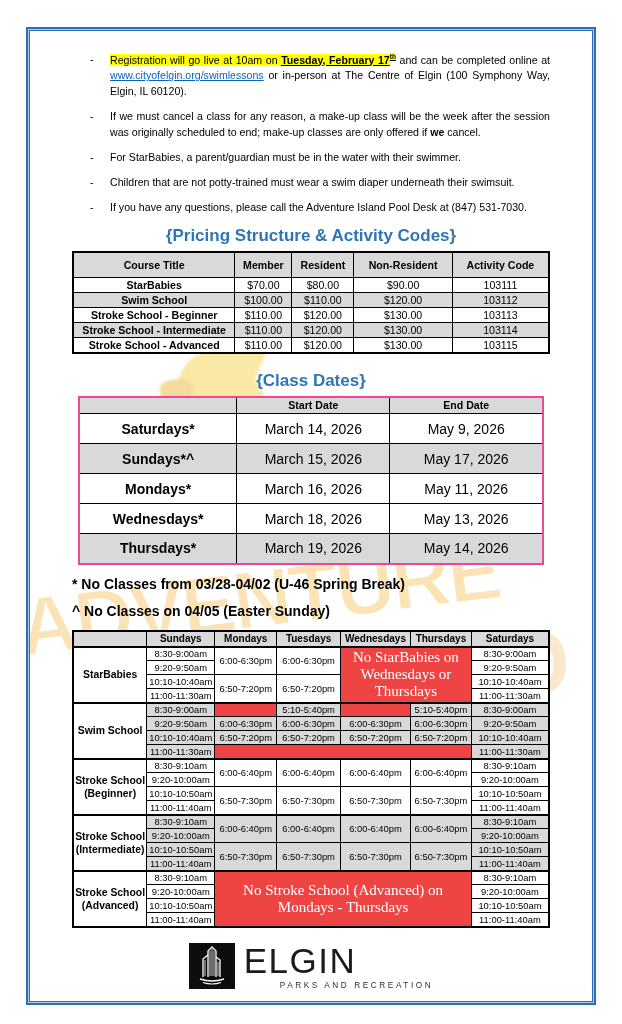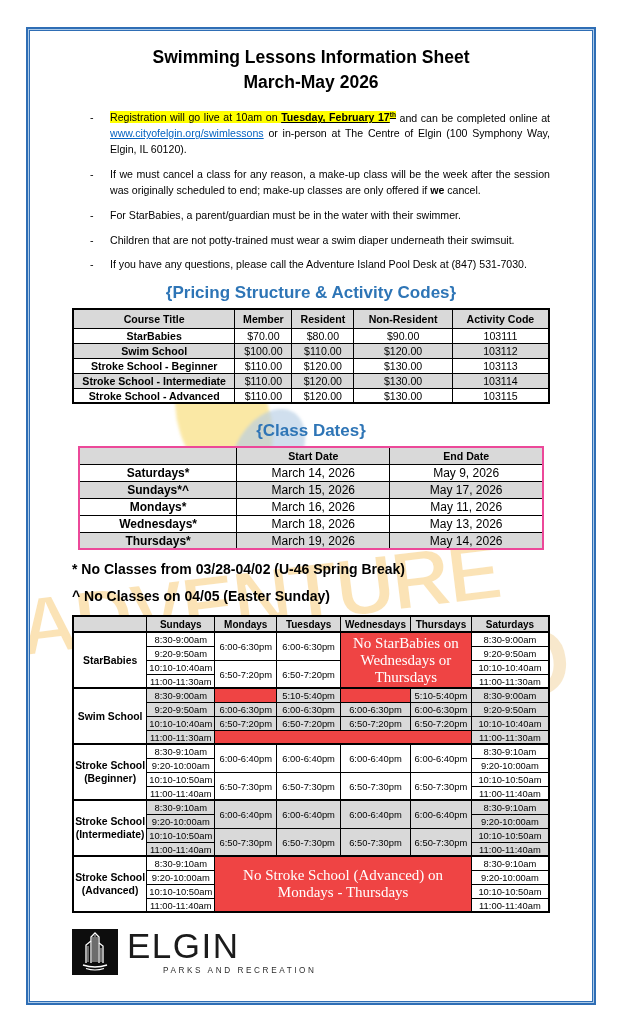--- a/index.html
+++ b/index.html
@@ -46,40 +46,40 @@
   a.link{color:#0563c1;text-decoration:underline;cursor:pointer;}
   
   .sec-heading{margin:10px 0 5px 0;text-align:center;font-size:17px;font-weight:bold;color:#2e75b6;}
   .sec-heading.second{margin-top:17px;}
   
   table{border-collapse:collapse;background:#fff;}
   td,th{border:1px solid #000;text-align:center;padding:0 2px;box-sizing:border-box;}
   .shade{background:#d9d9d9;}
   
   .pricing{width:100%;border:2px solid #000;}
-  .pricing th{font-size:10.6px;height:19px;}
+  .pricing th{font-size:10.6px;height:26px;}
   .pricing td{font-size:10.6px;height:15px;}
   .pricing td.rowlabel{font-weight:bold;}
   
   .dates{width:97.5%;margin:0 auto;border:2px solid #ec4899;}
   .dates th{font-size:10.6px;height:17px;}
-  .dates td{font-size:12px;height:17px;}
+  .dates td{font-size:14px;height:30px;}
   .dates td.rowlabel{font-weight:bold;}
   
   .footnotes{margin-top:11px;}
   .footnote{font-size:14px;font-weight:bold;margin:0 0 11px 0;}
   
   .schedule{width:100%;margin-top:2px;border:2px solid #000;table-layout:fixed;}
   .schedule th{font-size:10px;height:16px;background:#d9d9d9;}
   .schedule td{font-size:9.4px;height:14px;padding:0 1px;}
   .schedule td.sec-label{font-weight:bold;font-size:10.4px;background:#fff;line-height:1.25;}
   .schedule td.black{background:#ef4444;color:#fff;font-size:15px;font-family:Liberation Serif, serif;}
   .schedule tr.sec-start td{border-top:2px solid #000;}
   
-  .logo-row{margin-top:15px;display:flex;align-items:center;gap:9px;}
+  .logo-row{margin-top:15px;display:flex;justify-content:center;align-items:center;gap:9px;}
   .logo-mark{width:46px;height:46px;flex:0 0 46px;}
   .logo-name{font-size:35px;line-height:1;letter-spacing:1.5px;color:#1b1b1b;font-weight:400;}
   .logo-tag{font-size:8.2px;letter-spacing:2.6px;color:#2d2d2d;margin-top:3px;padding-left:36px;}
 </style>
 </head>
 <body>
 
 <div class="sheet-outer">
   <div class="sheet">
 
@@ -88,24 +88,20 @@
         <div class="wm-crest"></div>
         <div class="wm-body"></div>
         <div class="wm-wing"></div>
         <div class="wm-beak"></div>
       </div>
       <div class="wm-text1">ADVENTURE</div>
       <div class="wm-text2">ISLAND</div>
     </div>
 
     <div class="content">
-      <h1 class="title">
-        <span>Swimming Lessons Information Sheet</span><br>
-        <span>March-May 2026</span>
-      </h1>
 
       <div class="bullets" id="bullets">
           <div class="bullet">
             <span class="dash">-</span>
             <p><span class="hl">Registration will go live at 10am on </span><span class="hl b u">Tuesday, February 17</span><span class="hl b u sup">th</span><span class=""> and can be completed online at </span><a class="link">www.cityofelgin.org/swimlessons</a><span class=""> or in-person at The Centre of Elgin (100 Symphony Way, Elgin, IL 60120).</span></p>
           </div>
           <div class="bullet">
             <span class="dash">-</span>
             <p><span class="">If we must cancel a class for any reason, a make-up class will be the week after the session was originally scheduled to end; make-up classes are only offered if </span><span class="b">we</span><span class=""> cancel.</span></p>
           </div>

